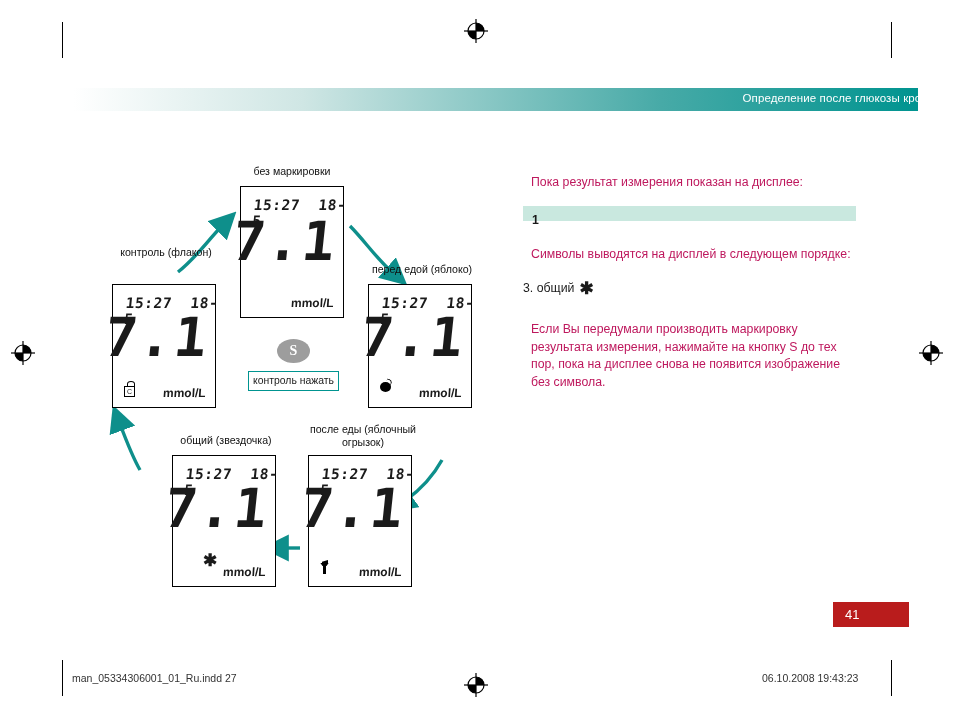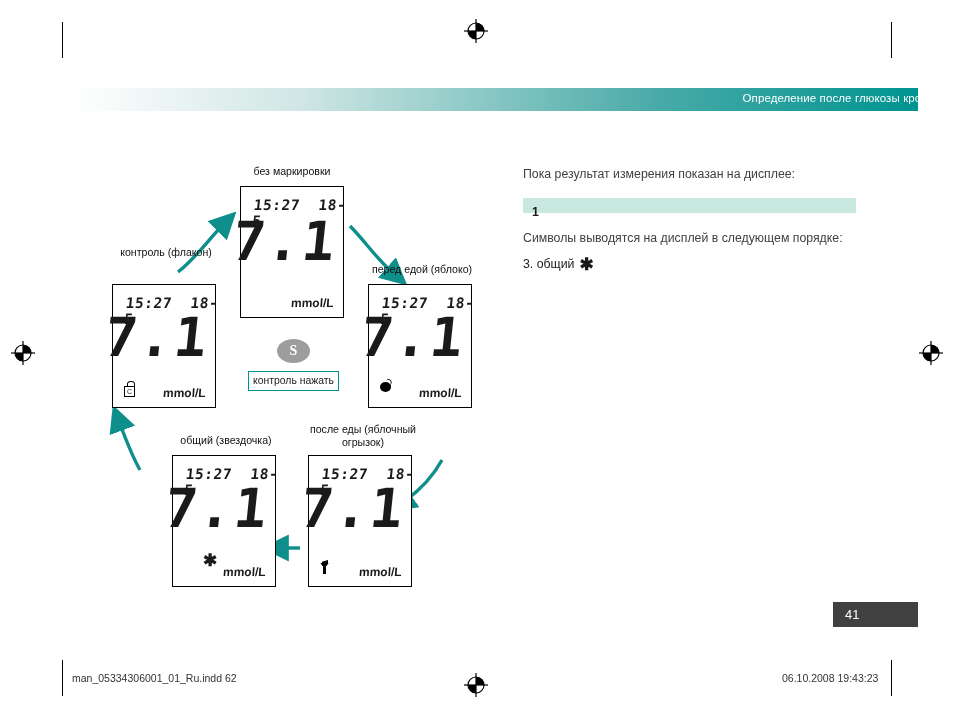--- a/index.html
+++ b/index.html
@@ -11,21 +11,21 @@
   .regmark{position:absolute;width:26px;height:26px;}
 
   
   #header-bar{position:absolute;left:0;top:88px;width:918px;height:23px;
       background:linear-gradient(to right,#ffffff 0%,#ffffff 8%,#cfe6e4 33%,#47aaa7 72%,#009490 100%);}
   #header-title{position:absolute;right:20px;top:92px;font-size:11.5px;color:#ffffff;
       letter-spacing:.1px;white-space:nowrap;font-weight:400;}
 
   
   #right-col{position:absolute;left:523px;top:166px;width:345px;}
-  .para{font-size:12.3px;line-height:17.5px;color:#404040;margin:0;}
+  .para{font-size:12.3px;line-height:17.5px;color:#be185d;margin:8px;}
   #note-box{background:#c9e8df;padding:7px 0 8px 0;margin-top:14px;width:333px;
       position:relative;}
   #note-num{position:absolute;left:9px;top:7px;font-size:12.3px;font-weight:bold;}
   #note-text{margin-left:33px;margin-right:10px;font-size:12.3px;line-height:19px;}
   .gap{height:17px;}
   .sym-line{font-size:12.3px;line-height:25px;display:flex;align-items:center;gap:5px;}
 
   
   .apple{display:inline-block;width:11px;height:12px;position:relative;}
   .apple .body{position:absolute;left:0;bottom:0;width:11px;height:10px;border-radius:50% 50% 52% 52%;background:#000;}
@@ -59,27 +59,27 @@
   
   #s-button{position:absolute;left:277px;top:339px;width:33px;height:24px;border-radius:50%;
       background:#9d9d9d;}
   #s-button span{display:block;width:33px;height:24px;line-height:24px;text-align:center;
       color:#ffffff;font-size:14px;font-weight:bold;font-family:"Liberation Serif",serif;}
   #press-box{position:absolute;left:248px;top:371px;width:89px;height:18px;border:1.7px solid #009490;
       background:#fff;}
   #press-box span{display:block;text-align:center;line-height:18px;font-size:10.4px;}
 
   
-  #page-tab{position:absolute;left:833px;top:602px;width:85px;height:25px;background:#404040;}
+  #page-tab{position:absolute;left:833px;top:602px;width:76px;height:25px;background:#b91c1c;}
   #page-tab span{display:block;line-height:25px;padding-left:12px;color:#fff;font-size:13px;}
 
   
   #footer-left{position:absolute;left:72px;top:672px;font-size:10.5px;color:#333;
       font-family:"Liberation Sans",sans-serif;}
-  #footer-right{position:absolute;left:762px;top:672px;font-size:10.5px;color:#333;margin-left:20px;}
+  #footer-right{position:absolute;left:762px;top:672px;font-size:10.5px;color:#333;}
 
   svg{display:block;overflow:visible;}
 </style>
 </head>
 <body>
 
 <div class="cropmark" style="left:62px;top:22px;width:1px;height:36px;"></div>
 <div class="cropmark" style="left:891px;top:22px;width:1px;height:36px;"></div>
 <div class="cropmark" style="left:62px;top:660px;width:1px;height:36px;"></div>
 <div class="cropmark" style="left:891px;top:660px;width:1px;height:36px;"></div>
@@ -234,20 +234,21 @@
 
 
 
   <div class="sym-line">
     <span>3. общий</span>
     <span style="font-size:17px;font-weight:bold;line-height:12px;">✱</span>
   </div>
 
 
   <div class="gap" style="height:12px;"></div>
+  <p class="para">Если Вы передумали производить маркировку результата измерения, нажимайте на кнопку S до тех пор, пока на дисплее снова не появится изображение без символа.</p>
 </div>
 
 <div id="page-tab">
   <span>41</span>
 </div>
 
-<div id="footer-left">man_05334306001_01_Ru.indd   62</div>
+<div id="footer-left">man_05334306001_01_Ru.indd   27</div>
 <div id="footer-right">06.10.2008   19:43:23</div>
 
 </body></html>

